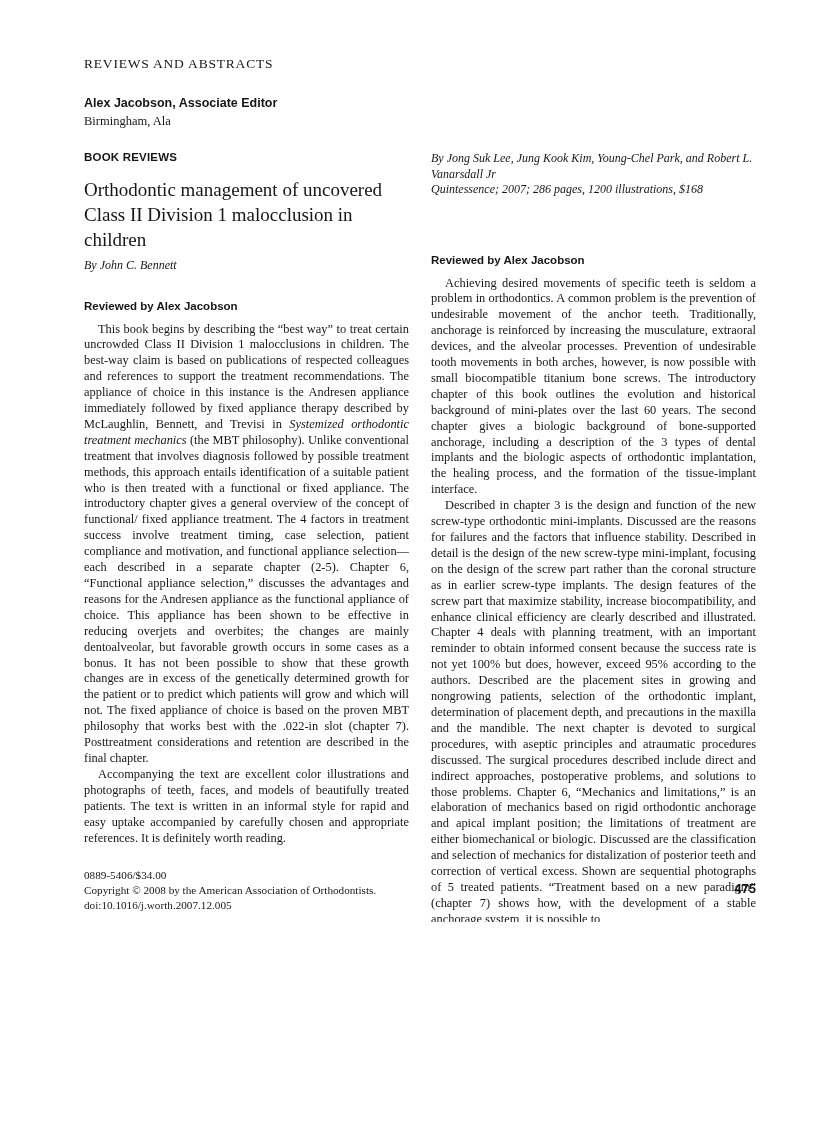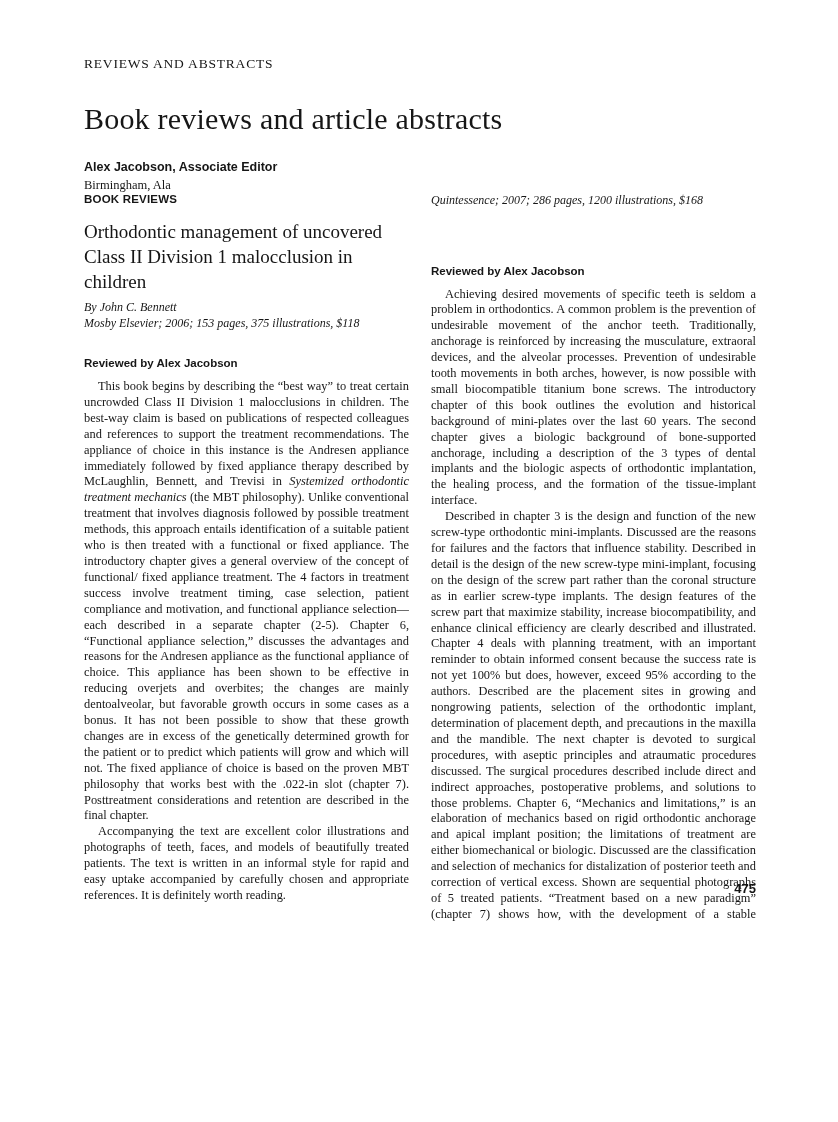--- a/index.html
+++ b/index.html
@@ -31,20 +31,21 @@
     margin-top:24px;
   }
   .editor-location {
     font-family:"Liberation Serif", serif;
     font-size:12.5px;
     margin-top:4px;
   }
   .columns {
     display:flex;
     gap:22px;
+    margin-top:22px;
   }
   .col { width:325px; flex:0 0 325px; }
   .section-label {
     font-family:"Liberation Sans", sans-serif;
     font-weight:bold;
     font-size:11.5px;
     letter-spacing:0.2px;
   }
   .review-title {
     font-family:"Liberation Serif", serif;
@@ -92,47 +93,46 @@
     font-size:13px;
   }
 </style>
 </head>
 <body>
 
 <div class="page">
 
   <div class="running-head">REVIEWS AND ABSTRACTS</div>
 
-  <h1 class="page-title">Book reviews and article abstracts</h1>
 
   <div class="editor-line">Alex Jacobson, Associate Editor</div>
   <div class="editor-location">Birmingham, Ala</div>
 
   <div class="columns">
 
     <div class="col col-left">
       <div class="section-label">BOOK REVIEWS</div>
 
       <h2 class="review-title">Orthodontic management of uncovered Class II Division 1 malocclusion in children</h2>
       <div class="byline">By John C. Bennett</div>
-      <div class="byline">Mosby Elsevier; 2006; 153 pages, 375 illustrations, $118</div>
 
       <div class="reviewed-by">Reviewed by Alex Jacobson</div>
 
       <p class="body-par first"><span>This book begins by describing the “best way” to treat certain uncrowded Class II Division 1 malocclusions in children. The best-way claim is based on publications of respected colleagues and references to support the treatment recommendations. The appliance of choice in this instance is the Andresen appliance immediately followed by fixed appliance therapy described by McLaughlin, Bennett, and Trevisi in </span><span class="italic">Systemized orthodontic treatment mechanics</span><span> (the MBT philosophy). Unlike conventional treatment that involves diagnosis followed by possible treatment methods, this approach entails identification of a suitable patient who is then treated with a functional or fixed appliance. The introductory chapter gives a general overview of the concept of functional/ fixed appliance treatment. The 4 factors in treatment success involve treatment timing, case selection, patient compliance and motivation, and functional appliance selection—each described in a separate chapter (2-5). Chapter 6, “Functional appliance selection,” discusses the advantages and reasons for the Andresen appliance as the functional appliance of choice. This appliance has been shown to be effective in reducing overjets and overbites; the changes are mainly dentoalveolar, but favorable growth occurs in some cases as a bonus. It has not been possible to show that these growth changes are in excess of the genetically determined growth for the patient or to predict which patients will grow and which will not. The fixed appliance of choice is based on the proven MBT philosophy that works best with the .022-in slot (chapter 7). Posttreatment considerations and retention are described in the final chapter.</span></p>
       <p class="body-par"><span>Accompanying the text are excellent color illustrations and photographs of teeth, faces, and models of beautifully treated patients. The text is written in an informal style for rapid and easy uptake accompanied by carefully chosen and appropriate references. It is definitely worth reading.</span></p>
 
       <div class="citation">
         <div>0889-5406/$34.00</div>
         <div>Copyright © 2008 by the American Association of Orthodontists.</div>
         <div>doi:10.1016/j.worth.2007.12.005</div>
       </div>
     </div>
 
     <div class="col col-right">
+      <div class="byline">By Jong Suk Lee, Jung Kook Kim, Young-Chel Park, and Robert L. Vanarsdall Jr</div>
       <div class="byline">Quintessence; 2007; 286 pages, 1200 illustrations, $168</div>
 
       <div class="reviewed-by">Reviewed by Alex Jacobson</div>
 
       <p class="body-par first"><span>Achieving desired movements of specific teeth is seldom a problem in orthodontics. A common problem is the prevention of undesirable movement of the anchor teeth. Traditionally, anchorage is reinforced by increasing the musculature, extraoral devices, and the alveolar processes. Prevention of undesirable tooth movements in both arches, however, is now possible with small biocompatible titanium bone screws. The introductory chapter of this book outlines the evolution and historical background of mini-plates over the last 60 years. The second chapter gives a biologic background of bone-supported anchorage, including a description of the 3 types of dental implants and the biologic aspects of orthodontic implantation, the healing process, and the formation of the tissue-implant interface.</span></p>
       <p class="body-par"><span>Described in chapter 3 is the design and function of the new screw-type orthodontic mini-implants. Discussed are the reasons for failures and the factors that influence stability. Described in detail is the design of the new screw-type mini-implant, focusing on the design of the screw part rather than the coronal structure as in earlier screw-type implants. The design features of the screw part that maximize stability, increase biocompatibility, and enhance clinical efficiency are clearly described and illustrated. Chapter 4 deals with planning treatment, with an important reminder to obtain informed consent because the success rate is not yet 100% but does, however, exceed 95% according to the authors. Described are the placement sites in growing and nongrowing patients, selection of the orthodontic implant, determination of placement depth, and precautions in the maxilla and the mandible. The next chapter is devoted to surgical procedures, with aseptic principles and atraumatic procedures discussed. The surgical procedures described include direct and indirect approaches, postoperative problems, and solutions to those problems. Chapter 6, “Mechanics and limitations,” is an elaboration of mechanics based on rigid orthodontic anchorage and apical implant position; the limitations of treatment are either biomechanical or biologic. Discussed are the classification and selection of mechanics for distalization of posterior teeth and correction of vertical excess. Shown are sequential photographs of 5 treated patients. “Treatment based on a new paradigm” (chapter 7) shows how, with the development of a stable anchorage system, it is possible to</span></p>
     </div>
 
   </div>
 

